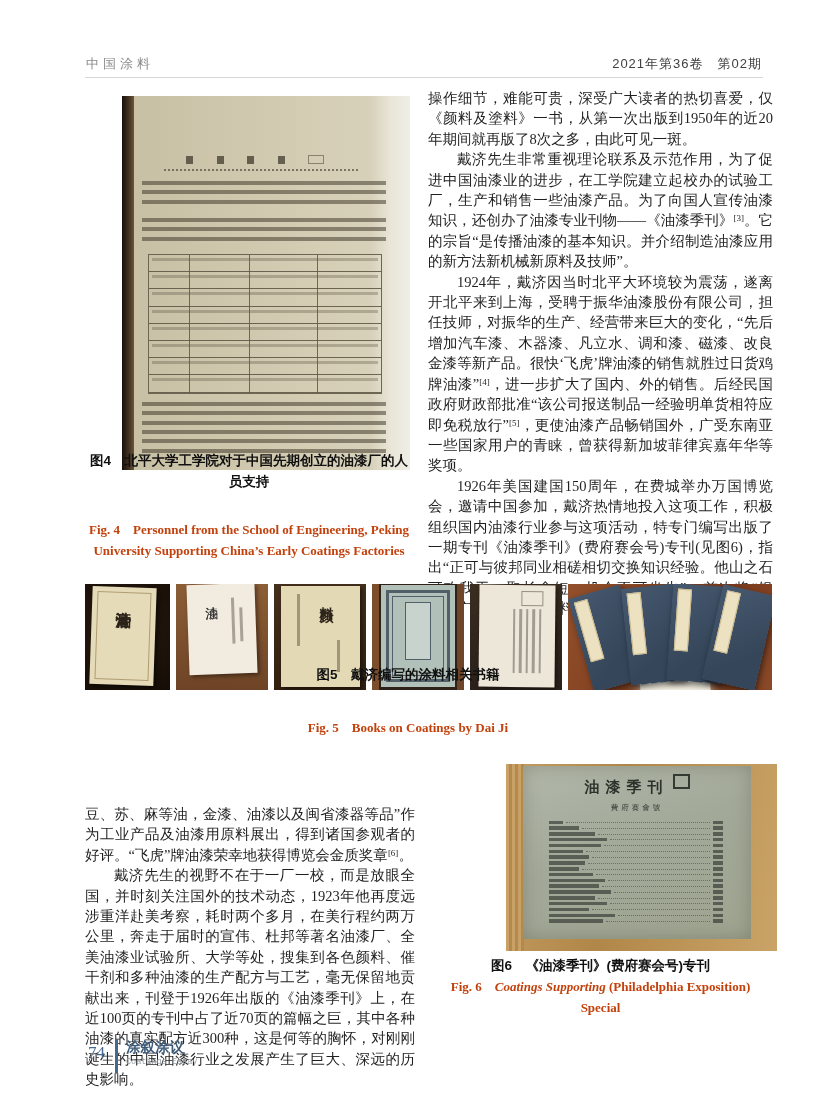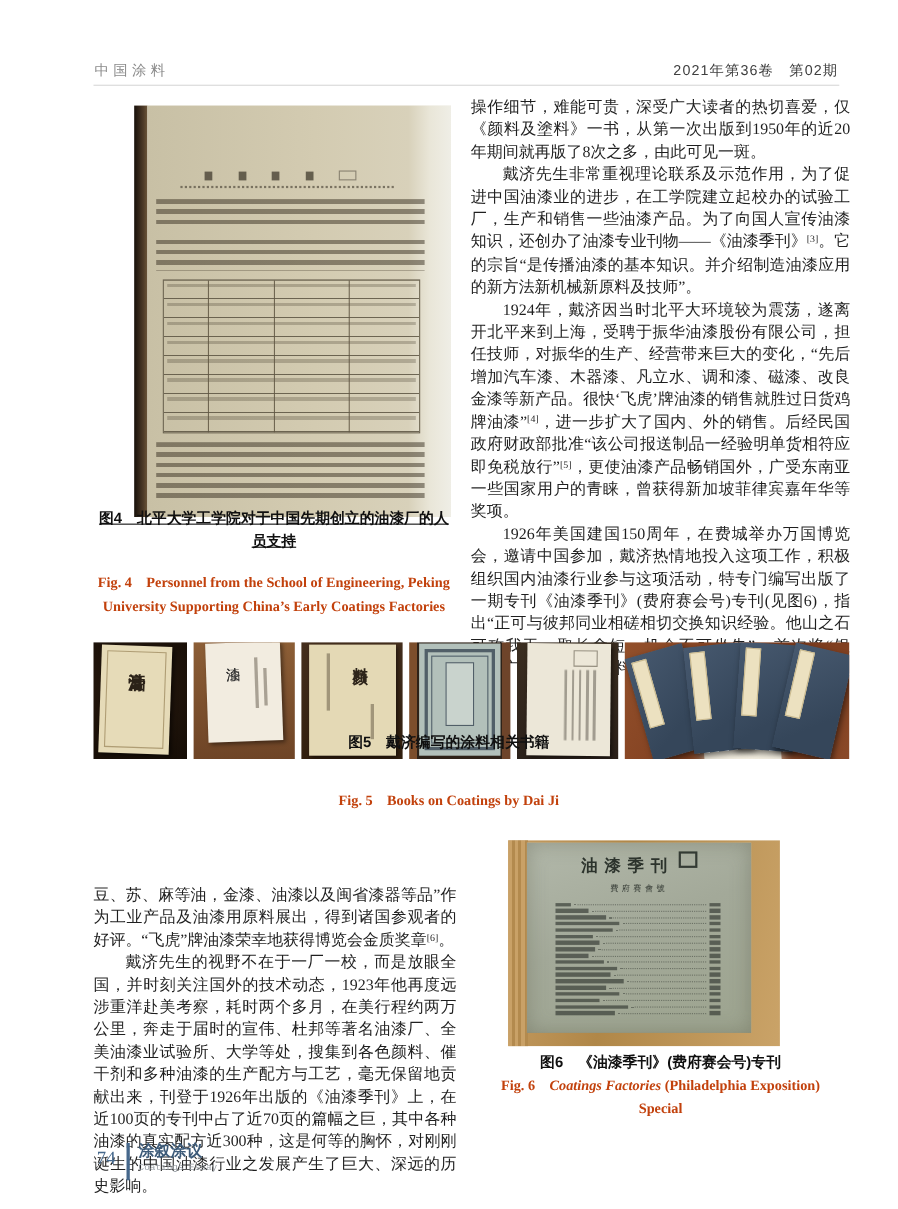--- a/index.html
+++ b/index.html
@@ -89,22 +89,22 @@
         background:linear-gradient(145deg,#47596f,#35465a 70%);
         box-shadow:2px 3px 6px rgba(0,0,0,.55);}
   .book-label{position:absolute;left:5px;top:5px;width:12px;height:60px;background:#ece1c0;
               border:1px solid #c9b98e;}
   .b1{left:12px;top:6px;transform:rotate(-16deg);}
   .b2{left:58px;top:2px;transform:rotate(-6deg);}
   .b3{left:102px;top:1px;transform:rotate(4deg);}
   .b4{left:144px;top:5px;transform:rotate(13deg);}
 
   
-  .fig6{left:462px;top:764px;width:247px;height:187px;
-        background:linear-gradient(100deg,#c59c62,#b08748 40%,#caa368);}
+  .fig6{left:506px;top:764px;width:247px;height:187px;
+        background:linear-gradient(100deg,#c59c62,#b08748 40%,#caa368);padding-left:24px;}
   .f6-edge{left:0;top:0;bottom:0;width:18px;
            background:repeating-linear-gradient(90deg,#c9a167 0 3px,#b38a4e 3px 6px);}
   .f6-cover{left:17px;top:2px;right:26px;bottom:12px;
             background:linear-gradient(160deg,#b2b8aa,#a3a999 45%,#9da48f);
             box-shadow:inset 0 0 18px rgba(80,80,60,.35);}
   .f6-title-row{position:absolute;top:8px;left:0;right:0;text-align:center;}
   .f6-title{font-size:15px;font-weight:bold;letter-spacing:6px;color:#2c332c;}
   .f6-title-box{display:inline-block;width:13px;height:11px;border:2px solid #333a33;
                 vertical-align:3px;margin-left:4px;}
   .f6-subtitle{position:absolute;top:37px;left:0;right:0;text-align:center;
@@ -158,21 +158,21 @@
     <div class="abs f4-blockA scan-lines"></div>
     <div class="abs f4-blockB scan-lines"></div>
     <div class="abs f4-table">
       <div class="f4-cells"></div>
       <div class="f4-vline" style="left:40px"></div>
       <div class="f4-vline" style="left:100px"></div>
       <div class="f4-vline" style="left:168px"></div>
     </div>
     <div class="abs f4-blockC scan-lines"></div>
   </div>
-  <div class="abs cap-cn" style="left:85px;top:460px;width:328px;text-decoration:underline;">图4　北平大学工学院对于中国先期创立的油漆厂的人员支持</div>
+  <div class="abs cap-cn" style="left:85px;top:450px;width:328px;">图4　北平大学工学院对于中国先期创立的油漆厂的人员支持</div>
   <div class="abs cap-en" style="left:85px;top:519px;width:328px;">Fig. 4　Personnel from the School of Engineering, Peking University Supporting China’s Early Coatings Factories</div>
 
   <div class="abs coltext right-col">
     <p class="noindent"><span>操作细节，难能可贵，深受广大读者的热切喜爱，仅《颜料及塗料》一书，从第一次出版到1950年的近20年期间就再版了8次之多，由此可见一斑。</span></p>
     <p><span>戴济先生非常重视理论联系及示范作用，为了促进中国油漆业的进步，在工学院建立起校办的试验工厂，生产和销售一些油漆产品。为了向国人宣传油漆知识，还创办了油漆专业刊物——《油漆季刊》</span><sup class="ref">[3]</sup><span>。它的宗旨“是传播油漆的基本知识。并介绍制造油漆应用的新方法新机械新原料及技师”。</span></p>
     <p><span>1924年，戴济因当时北平大环境较为震荡，遂离开北平来到上海，受聘于振华油漆股份有限公司，担任技师，对振华的生产、经营带来巨大的变化，“先后增加汽车漆、木器漆、凡立水、调和漆、磁漆、改良金漆等新产品。很快‘飞虎’牌油漆的销售就胜过日货鸡牌油漆”</span><sup class="ref">[4]</sup><span>，进一步扩大了国内、外的销售。后经民国政府财政部批准“该公司报送制品一经验明单货相符应即免税放行”</span><sup class="ref">[5]</sup><span>，更使油漆产品畅销国外，广受东南亚一些国家用户的青睐，曾获得新加坡菲律宾嘉年华等奖项。</span></p>
     <p><span>1926年美国建国150周年，在费城举办万国博览会，邀请中国参加，戴济热情地投入这项工作，积极组织国内油漆行业参与这项活动，特专门编写出版了一期专刊《油漆季刊》(费府赛会号)专刊(见图6)，指出“正可与彼邦同业相磋相切交换知识经验。他山之石可攻我玉。取长舍短，机会不可坐失”。首次将“银朱、广丹、锑白等颜料，桐、</span></p>
   </div>
 
   <div class="abs fig5">
@@ -328,21 +328,21 @@
           </div>
         <div class="toc-row">
             <span class="tl"></span>
             <span class="ld"></span>
             <span class="tr"></span>
           </div>
       </div>
     </div>
   </div>
   <div class="abs cap-cn" style="left:428px;top:955px;width:345px;">图6　《油漆季刊》(费府赛会号)专刊</div>
-  <div class="abs cap-en" style="left:428px;top:976px;width:345px;"><span>Fig. 6　</span><span class="it">Coatings Factories</span><span> (Philadelphia Exposition)</span></div>
+  <div class="abs cap-en" style="left:428px;top:976px;width:345px;"><span>Fig. 6　</span><span class="it">Coatings Supporting</span><span> (Philadelphia Exposition)</span></div>
   <div class="abs cap-en" style="left:428px;top:997px;width:345px;">Special</div>
 
   <div class="abs footer">
     <span class="page-num">74</span>
     <span class="vbar"></span>
     <span>
       <div class="col-cn">涂叙涂议</div>
       <div class="col-en">Coatings Essay</div>
     </span>
   </div>

